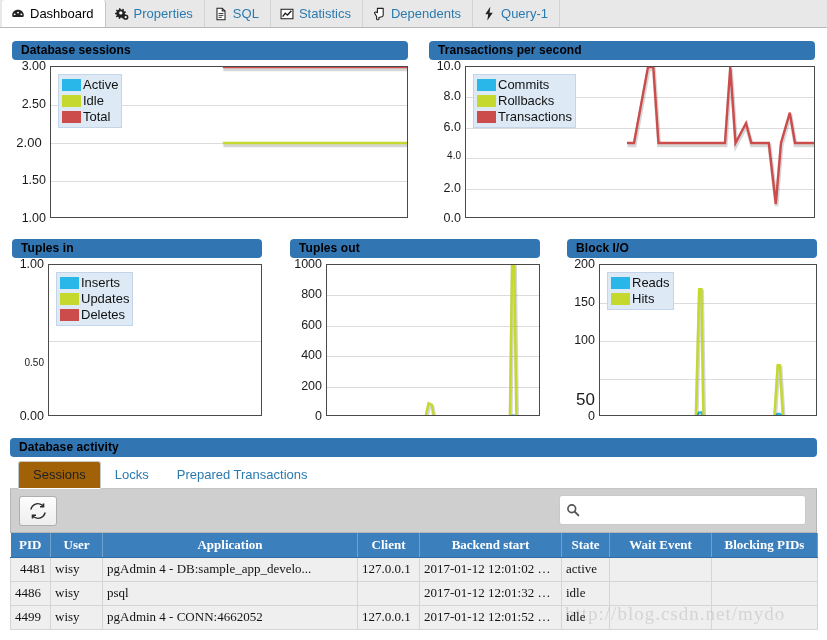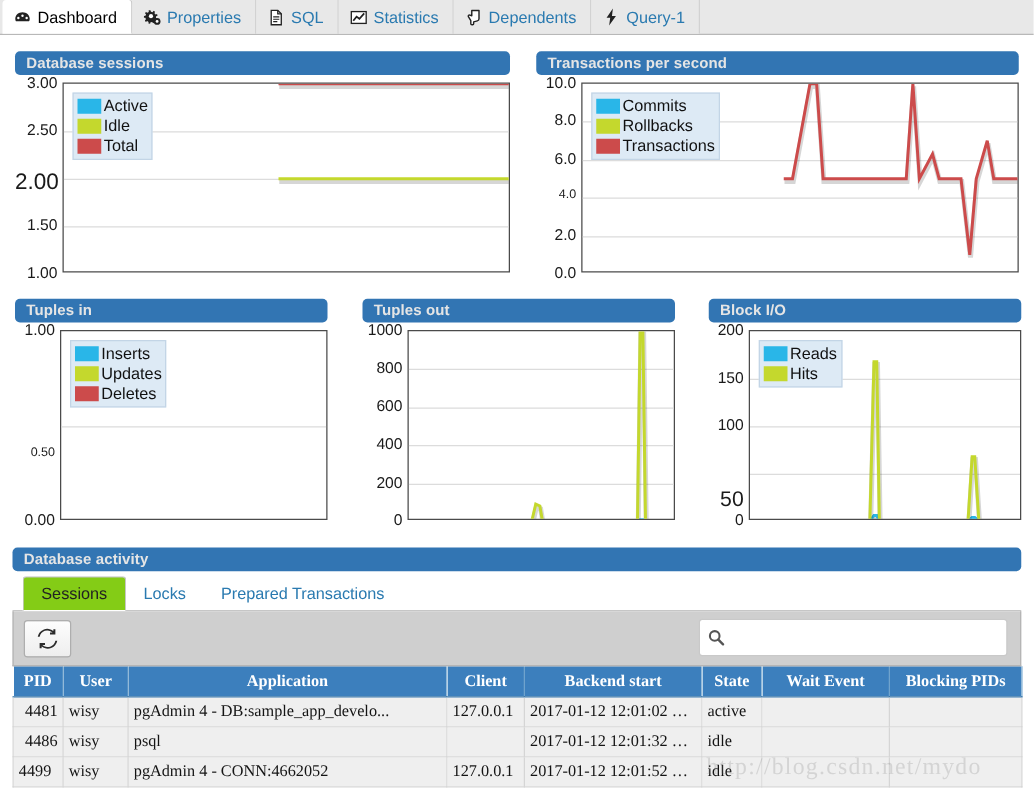--- a/index.html
+++ b/index.html
@@ -41,21 +41,21 @@
     border-right: 1px solid #c4c4c4;
     border-top-left-radius: 3px;
     border-top-right-radius: 3px;
   }
   .tab .ticon { width: 14px; height: 14px; display:inline-flex; align-items:center; justify-content:center; color:#222; flex:0 0 auto;}
   .tab .ticon svg { display:block; }
 
   
   .panel-title {
     background: #3275b3;
-    color: #e5e5e5;
+    color: #000000;
     font-size: 12px;
     font-weight: bold;
     height: 19px;
     line-height: 19px;
     padding-left: 9px;
     border-radius: 4px;
     letter-spacing: .1px;
   }
   .chart-box { position: absolute; }
   .plot-wrap { position: relative; }
@@ -112,21 +112,21 @@
   }
   .subtab {
     font-size: 13px;
     color: #2a7ab0;
     padding: 5px 14px 6px 14px;
     cursor: pointer;
     line-height: 15px;
   }
   .subtab.active {
     color: #222;
-    background: #84cc16;
+    background: #a16207;
     border: 1px solid #c6c6c6;
     border-bottom: 1px solid #fff;
     margin-bottom: -1px;
     border-top-left-radius: 3px;
     border-top-right-radius: 3px;
   }
   .toolbar {
     background: #cfcfcf;
     border: 1px solid #b5b5b5;
     border-top: none;
@@ -272,21 +272,21 @@
         </span>
         <span>Query-1</span>
       </div>
     </div>
 
   <div class="chart-box" style="left:12px; top:41px; width:396px; height:190px;">
     <div class="panel-title">Database sessions</div>
     <div class="plot-wrap" id="chart0" style="height:170px;">
         <div class="axis-label" style="left: 0px; width: 34px; top: 152px; font-size: 12.5px;">1.00</div>
         <div class="axis-label" style="left: 0px; width: 34px; top: 114px; font-size: 12.5px;">1.50</div>
-        <div class="axis-label" style="left: 0px; width: 34px; top: 76px; font-size: 18px;">2.00</div>
+        <div class="axis-label" style="left: 0px; width: 34px; top: 76px; font-size: 13px; text-align: center;">2.00</div>
         <div class="axis-label" style="left: 0px; width: 34px; top: 38px; font-size: 12.5px;">2.50</div>
         <div class="axis-label" style="left: 0px; width: 34px; top: 0px; font-size: 12.5px;">3.00</div>
         <div class="plot" style="left: 38px; top: 6px; width: 358px; height: 152px;">
           <div class="gridline" style="top: 114px;"></div>
           <div class="gridline" style="top: 76px;"></div>
           <div class="gridline" style="top: 38px;"></div>
           <svg class="series-svg" width="358" height="152">
             <polyline points="0.0,152.0 164.7,152.0 171.8,152.0 358.0,152.0" fill="none" stroke="rgba(0,0,0,0.16)" stroke-width="4" transform="translate(0.6,2.2)"></polyline>
             <polyline points="0.0,152.0 164.7,152.0 171.8,152.0 358.0,152.0" fill="none" stroke="#29b6e8" stroke-width="2.4"></polyline>
             <polyline points="171.8,76.0 358.0,76.0" fill="none" stroke="rgba(0,0,0,0.16)" stroke-width="4" transform="translate(0.6,2.2)"></polyline>
@@ -497,21 +497,21 @@
             <td style="text-align: right;">4481</td>
             <td>wisy</td>
             <td>pgAdmin 4 - DB:sample_app_develo...</td>
             <td>127.0.0.1</td>
             <td>2017-01-12 12:01:02 CST</td>
             <td>active</td>
             <td></td>
             <td></td>
           </tr>
           <tr>
-            <td style="text-align: right;">4486</td>
+            <td style="text-align: left;">4486</td>
             <td>wisy</td>
             <td>psql</td>
             <td></td>
             <td>2017-01-12 12:01:32 CST</td>
             <td>idle</td>
             <td></td>
             <td></td>
           </tr>
           <tr>
             <td style="text-align: left;">4499</td>

